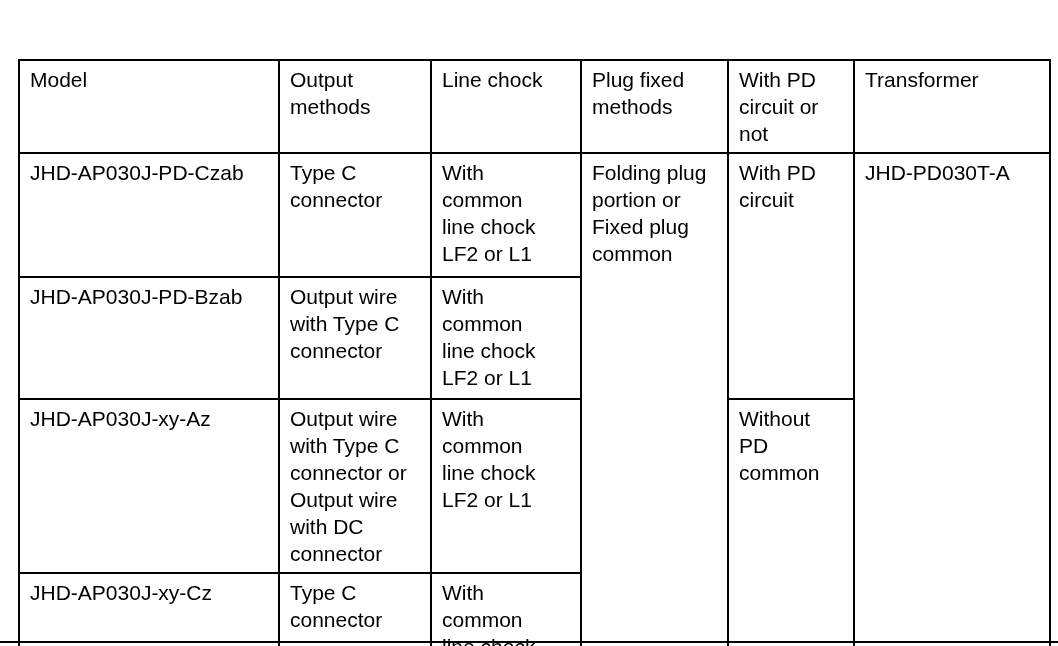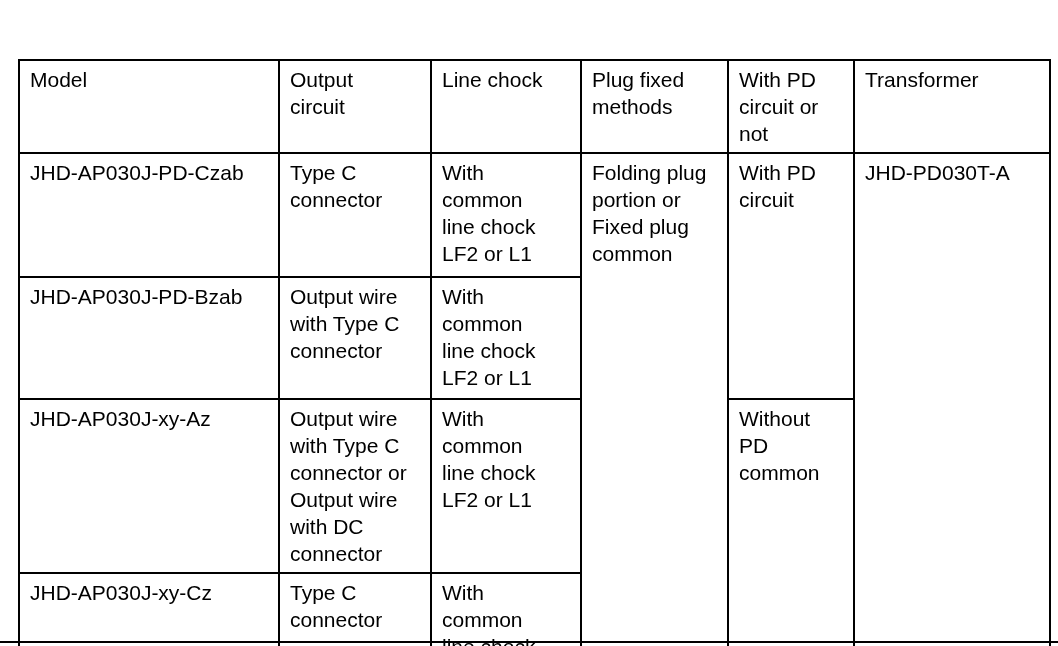--- a/index.html
+++ b/index.html
@@ -66,21 +66,21 @@
       <col class="c2">
       <col class="c3">
       <col class="c4">
       <col class="c5">
       <col class="c6">
   </colgroup>
   <thead>
     <tr class="hdr">
       <th>Model</th>
       <th>Output
-circuit</th>
+methods</th>
       <th>Line chock</th>
       <th>Plug fixed
 methods</th>
       <th>With PD
 circuit or
 not</th>
       <th>Transformer</th>
     </tr>
   </thead>
   <tbody>

